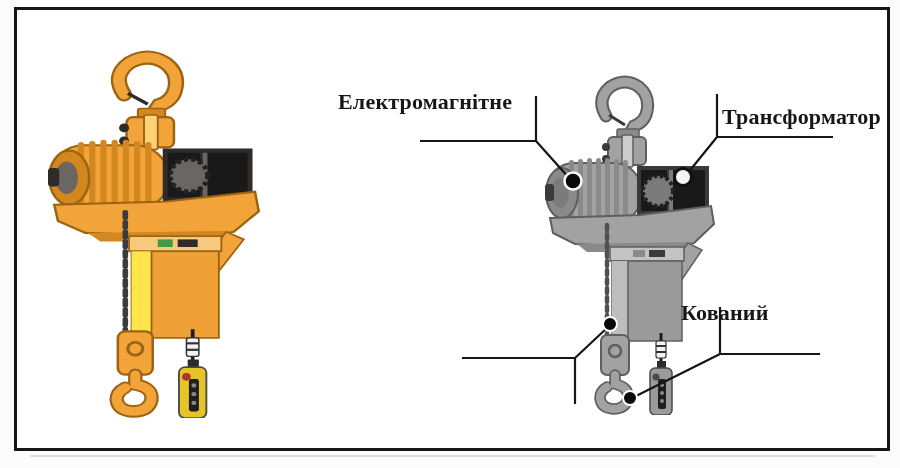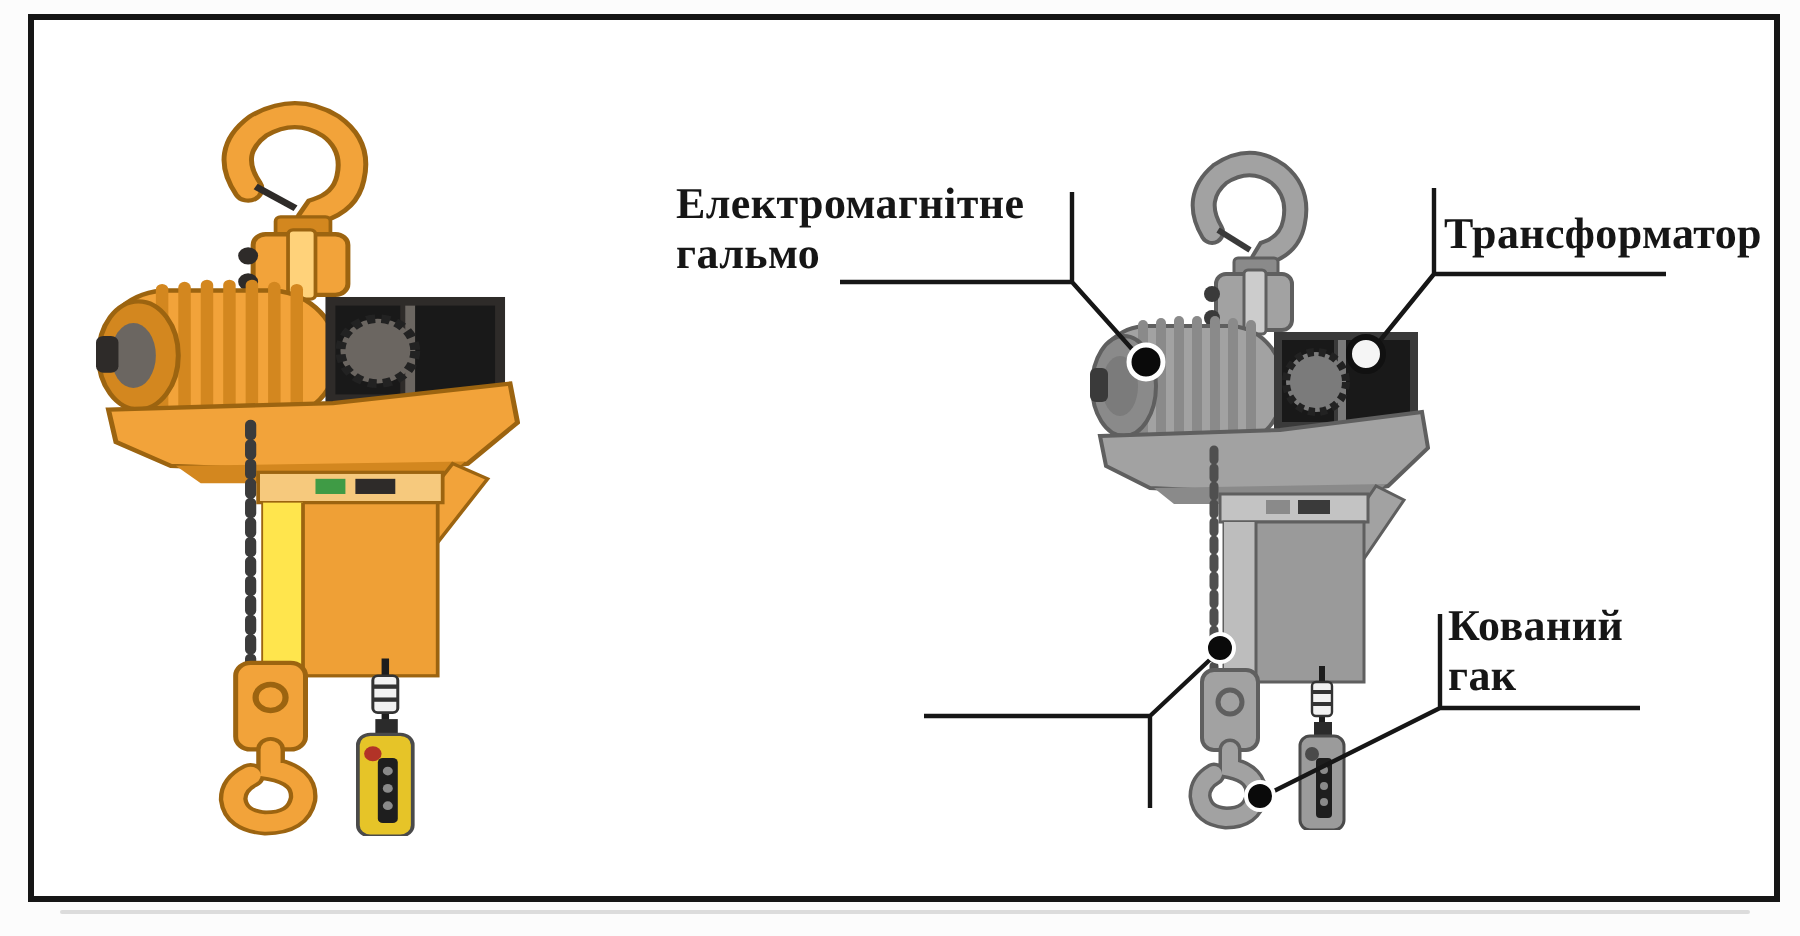--- a/index.html
+++ b/index.html
@@ -42,21 +42,21 @@
   .callout{stroke:#161616;stroke-width:2.2;fill:none;}
 
   .label{
     position:absolute;font-weight:bold;font-size:22px;line-height:25px;
     color:#161616;text-align:left;letter-spacing:0.2px;
   }
   .label span{display:block;}
   #label-brake{left:338px;top:89px;width:196px;}
   #label-transformer{left:722px;top:104px;text-align:center;white-space:nowrap;}
   #label-mechanism{left:345px;top:362px;width:228px;}
-  #label-hook{left:724px;top:300px;width:112px;}
+  #label-hook{left:681px;top:300px;width:112px;}
 </style>
 </head>
 <body>
 
 <div class="frame"></div>
 <div class="frame-shadow"></div>
 
 <svg width="0" height="0" style="position:absolute" aria-hidden="true">
   <defs>
     <g id="hoist-shape">
@@ -140,26 +140,24 @@
   <path class="callout" d="M820,354 H720 V307 M720,354 L636,396"></path>
 
   <circle cx="573" cy="181" r="8.5" fill="#0a0a0a" stroke="#ffffff" stroke-width="2.5"></circle>
   <circle cx="683" cy="177" r="8.5" fill="#f5f5f5" stroke="#111111" stroke-width="3"></circle>
   <circle cx="610" cy="324" r="7" fill="#0a0a0a" stroke="#ffffff" stroke-width="2"></circle>
   <circle cx="630" cy="398" r="7" fill="#0a0a0a" stroke="#ffffff" stroke-width="2"></circle>
 </svg>
 
 <div class="label" id="label-brake">
   <span>Електромагнітне</span>
-  <span>гальмо</span>
 </div>
 
 <div class="label" id="label-transformer">
   <span>Трансформатор</span>
 </div>
 
 <div class="label" id="label-mechanism">
 </div>
 
 <div class="label" id="label-hook">
   <span>Кований</span>
-  <span>гак</span>
 </div>
 
 </body></html>

